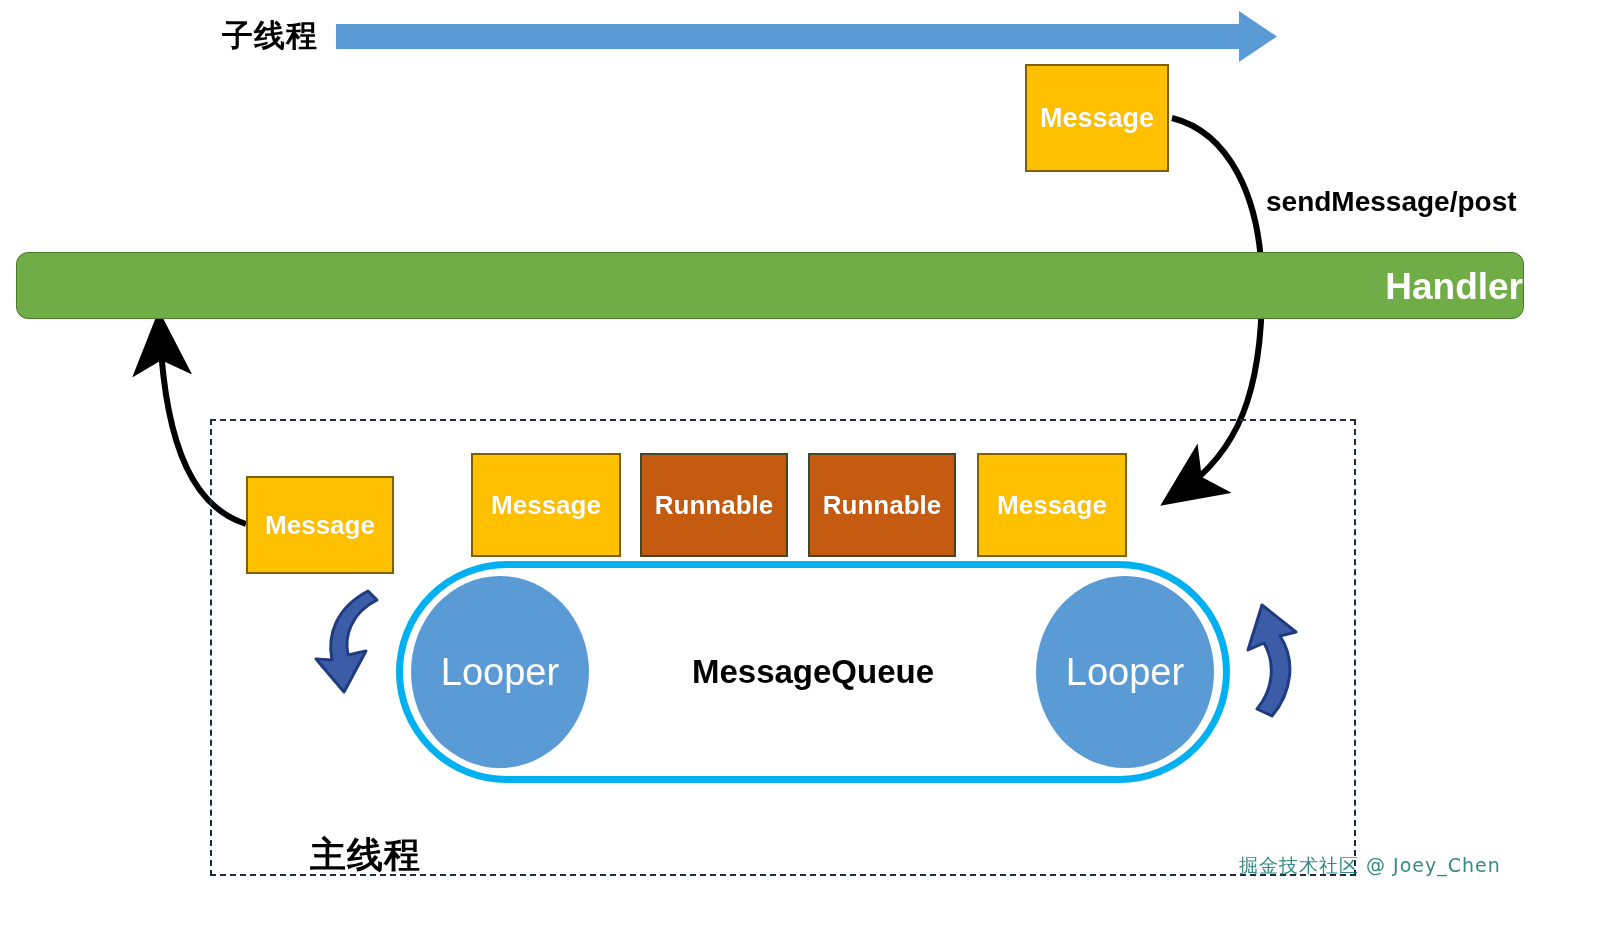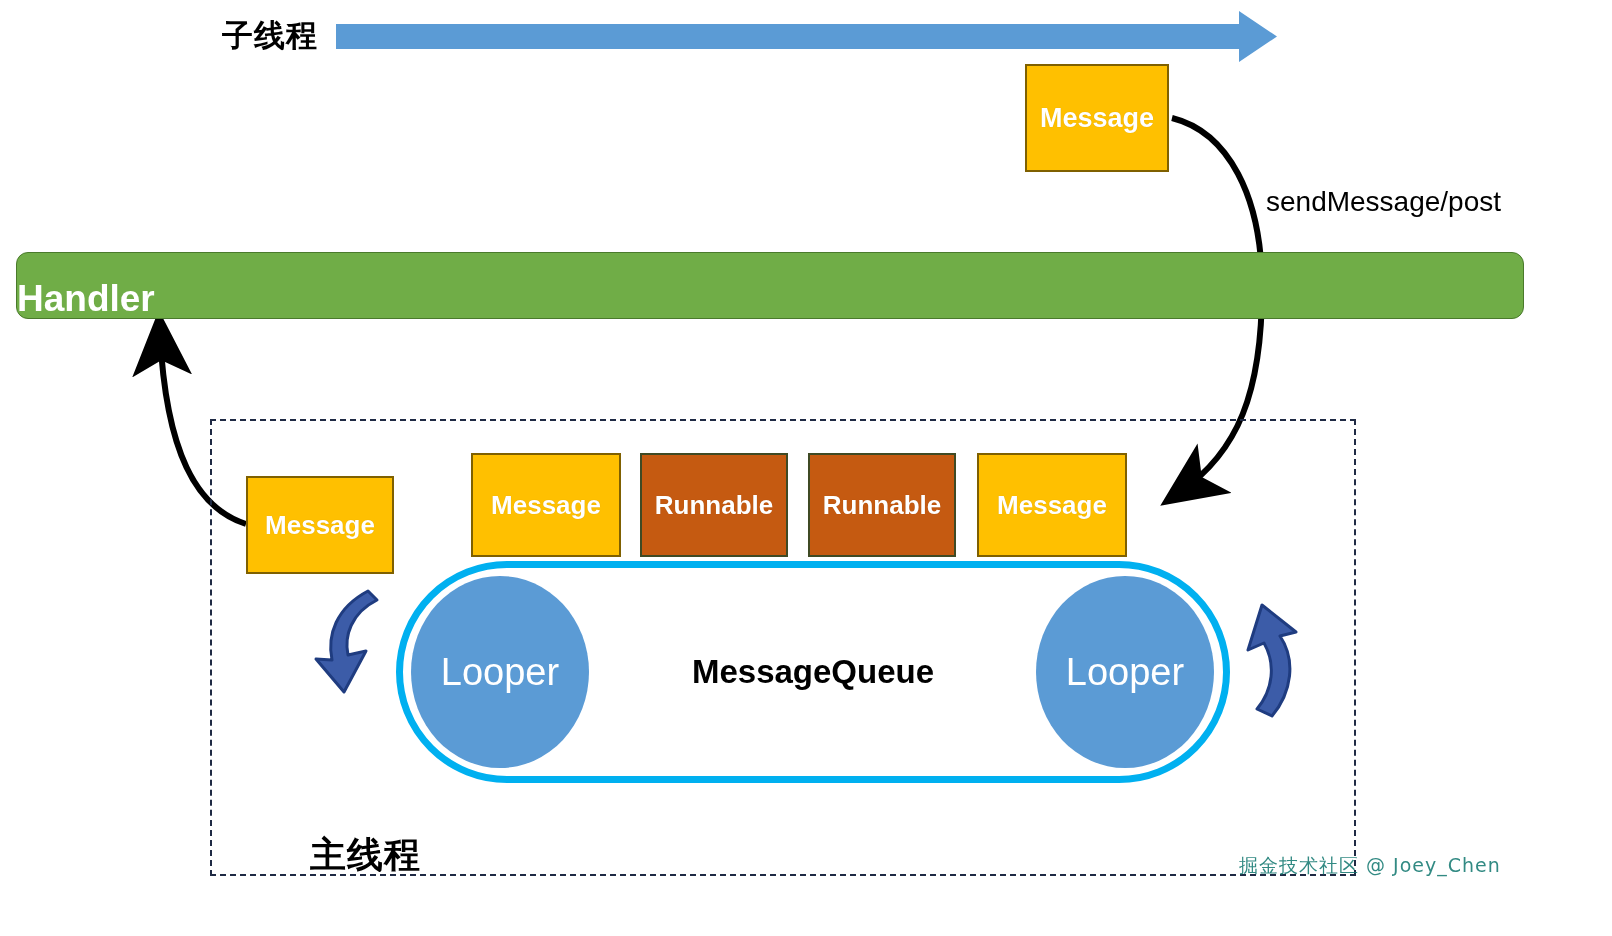--- a/index.html
+++ b/index.html
@@ -57,47 +57,46 @@
     border-radius: 12px;
     box-sizing: border-box;
   }
   #handler-title {
     position: absolute;
     left: 0;
     top: 0;
     width: 100%;
     height: 67px;
     line-height: 67px;
-    text-align: left;
+    text-align: right;
     color: #ffffff;
     font-size: 37px;
     font-weight: bold;
     font-family: "Liberation Sans", sans-serif;
-    margin-top: 12px;
   }
   #handle-message-label {
     position: absolute;
     left: 38px;
     top: 0;
     height: 67px;
     line-height: 67px;
     color: #000000;
     font-size: 30px;
     font-family: "Liberation Sans", sans-serif;
   }
 
   
   .annot {
     position: absolute;
     color: #000000;
     font-size: 28px;
     font-family: "Liberation Sans", sans-serif;
     white-space: nowrap;
   }
-  #send-message-label { left: 1266px; top: 186px; }
+  #send-message-label { left: 1266px; top: 186px; font-weight: bold; }
   #dispatch-message-label { left: 190px; top: 351px; }
 
   
   #main-thread-box {
     position: absolute;
     left: 210px;
     top: 419px;
     width: 1146px;
     height: 457px;
     border: 2px dashed #1f2a44;

